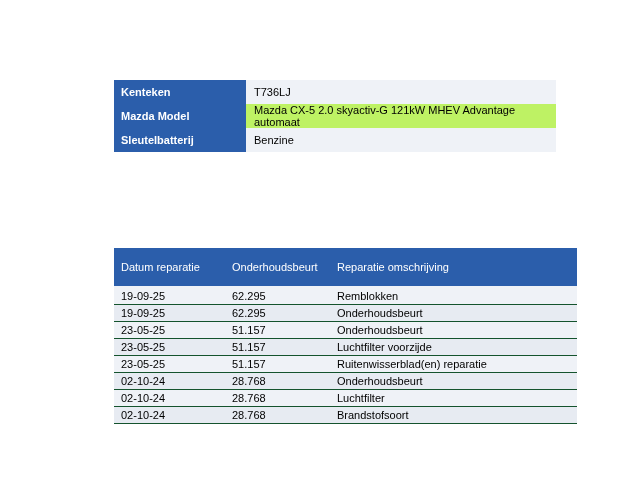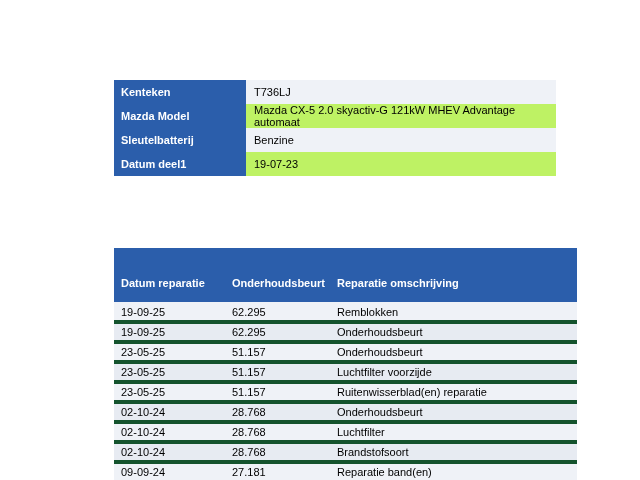--- a/index.html
+++ b/index.html
@@ -66,38 +66,38 @@
     position: absolute;
     left: 114px;
     top: 248px;
     width: 442px;
     table-layout: fixed;
   }
   .hist-table thead th {
     background: #2b5eab;
     color: #ffffff;
     font-size: 11px;
-    font-weight: bold;
+    font-weight: normal;
     text-align: left;
     height: 38px;
-    padding: 16px 0 0 7px;
+    padding: 0 0 0 7px;
     vertical-align: middle;
     border: none;
   }
   .hist-table thead th.c1 { width: 104px; }
   .hist-table thead th.c2 { width: 98px; }
   .hist-table thead th.c3 { width: 240px; margin-left: 23px; }
   .hist-table tbody td {
     font-size: 11px;
     color: #000000;
     height: 16px;
     padding: 0 0 0 7px;
     vertical-align: middle;
     background: #eff2f7;
-    border-bottom: 4px solid #14532d;
+    border-bottom: 1px solid #14532d;
   }
   .hist-table tbody tr.alt td {
     background: #e7ebf2;
   }
   .hist-table tbody tr:first-child td {
     padding-top: 2px;
   }
 </style>
 </head>
 <body>
@@ -111,24 +111,20 @@
         <td class="label">Kenteken</td>
         <td class="value">T736LJ</td>
       </tr>
       <tr class="alt">
         <td class="label">Mazda Model</td>
         <td class="value">Mazda CX-5 2.0 skyactiv-G 121kW MHEV Advantage automaat</td>
       </tr>
       <tr>
         <td class="label">Sleutelbatterij</td>
         <td class="value">Benzine</td>
-      </tr>
-      <tr class="alt">
-        <td class="label">Datum deel1</td>
-        <td class="value">19-07-23</td>
       </tr>
     </tbody>
   </table>
 
   <table class="hist-table">
     <thead>
       <tr>
         <th class="c1">Datum reparatie</th>
         <th class="c2">Onderhoudsbeurt</th>
         <th class="c3">Reparatie omschrijving</th>
@@ -168,21 +164,16 @@
       <tr>
         <td>02-10-24</td>
         <td>28.768</td>
         <td>Luchtfilter</td>
       </tr>
       <tr class="alt">
         <td>02-10-24</td>
         <td>28.768</td>
         <td>Brandstofsoort</td>
       </tr>
-      <tr>
-        <td>09-09-24</td>
-        <td>27.181</td>
-        <td>Reparatie band(en)</td>
-      </tr>
     </tbody>
   </table>
 
 </div>
 
 </body></html>

